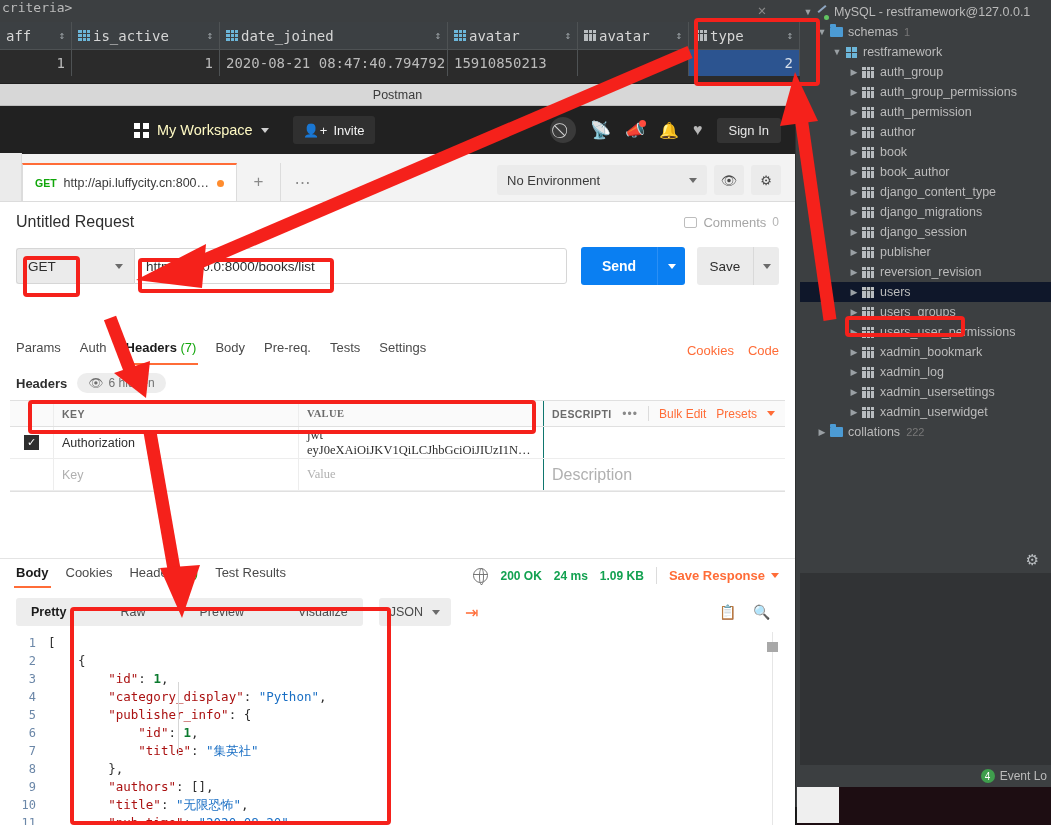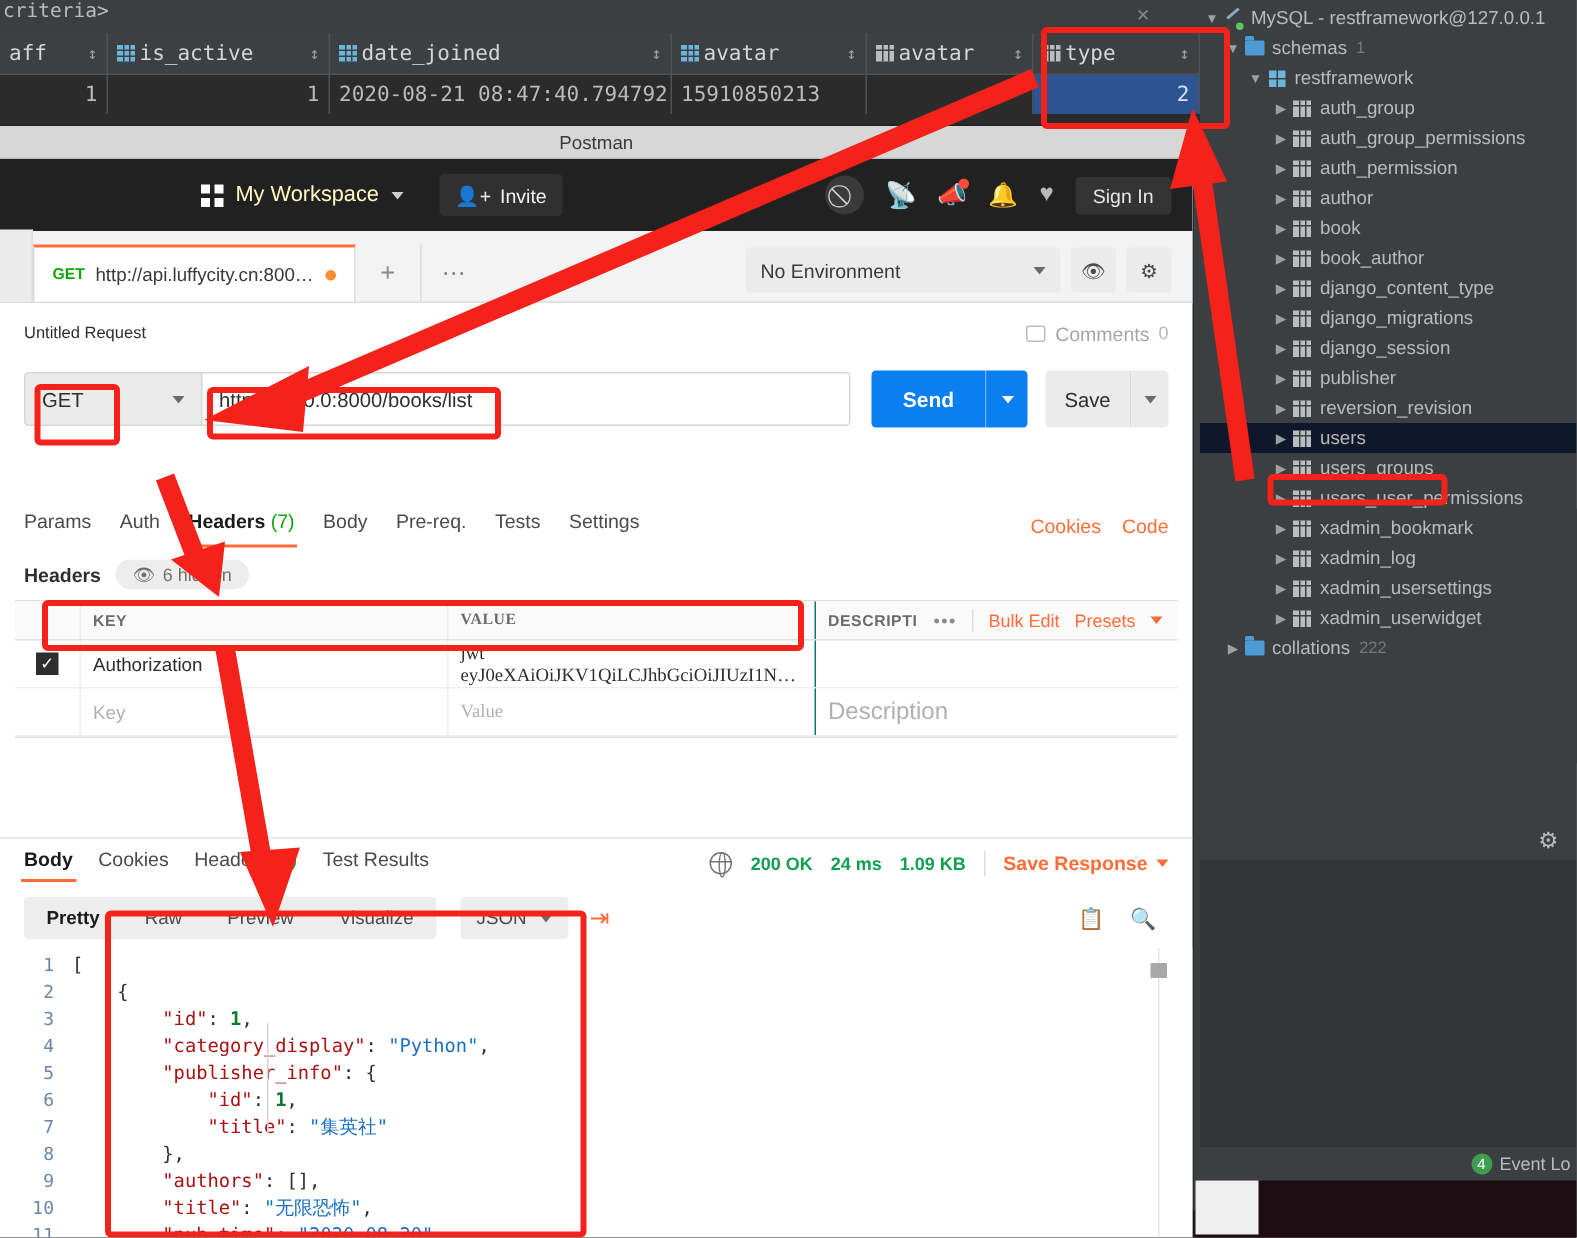--- a/index.html
+++ b/index.html
@@ -138,21 +138,21 @@
   .pm-tab .dot{width:7px;height:7px;border-radius:50%;background:#ff8c2e;flex:0 0 auto;}
   .pm-tab-plus{width:44px;height:38px;display:flex;align-items:center;justify-content:center;color:#8a8a8a;font-size:17px;border-right:1px solid #dcdcdc;}
   .pm-tab-dots{width:44px;height:38px;display:flex;align-items:center;justify-content:center;color:#8a8a8a;font-size:16px;letter-spacing:1px;}
   .pm-env { margin-left:auto; display:flex; align-items:center; gap:7px; padding:0 14px 6px 0; }
   .pm-env-sel{width:210px;height:30px;background:#ebebeb;border-radius:3px;display:flex;align-items:center;
     padding:0 10px;color:#3a3a3a;font-size:13px;}
   .pm-env-sel .pm-caret{margin-left:auto;border-top-color:#6b6b6b;}
   .pm-env-btn{width:30px;height:30px;background:#ebebeb;border-radius:3px;display:flex;align-items:center;justify-content:center;color:#4a4a4a;font-size:13px;}
 
   .pm-reqname { height:40px; display:flex; align-items:center; padding:0 16px; }
-  .pm-reqname .nm{font-size:11px;color:#2e2e2e;}
+  .pm-reqname .nm{font-size:16px;color:#2e2e2e;}
   .pm-comments{margin-left:auto;display:flex;align-items:center;gap:6px;color:#a6a6a6;font-size:13px;}
   .cmt-ic{width:13px;height:11px;border:1.6px solid #bdbdbd;border-radius:2px;}
   .cmt-count{color:#b5b5b5;font-size:12px;}
 
   .pm-urlrow{ height:48px; display:flex; align-items:center; padding:0 16px; gap:0; }
   .pm-method{width:118px;height:36px;background:#ebebeb;border:1px solid #d6d6d6;border-right:none;
     border-radius:3px 0 0 3px;display:flex;align-items:center;padding:0 11px;color:#2e2e2e;font-size:13.5px;}
   .pm-method .pm-caret{margin-left:auto;border-top-color:#6b6b6b;}
   .pm-url{flex:1;height:36px;background:#fff;border:1px solid #d6d6d6;border-radius:0 3px 3px 0;
     display:flex;align-items:center;padding:0 11px;color:#2e2e2e;font-size:13.5px;}
@@ -202,21 +202,21 @@
   .pm-status{margin-left:auto;display:flex;align-items:center;gap:12px;font-size:12px;}
   .pm-status .ok{color:#12a150;font-weight:bold;}
   .globe-ic{width:15px;height:15px;border:1.4px solid #757575;border-radius:50%;position:relative;}
   .globe-ic::before{content:"";position:absolute;left:5px;top:-1.4px;width:2.5px;height:15px;border:1.4px solid #757575;border-radius:50%;}
   .globe-ic::after{content:"";position:absolute;left:-1.4px;top:5px;width:15px;height:1.4px;background:#757575;}
   .pm-saveresp{color:#ff6c37;font-weight:bold;font-size:13px;display:flex;align-items:center;gap:6px;}
   .pm-saveresp .pm-caret{border-top-color:#ff6c37;}
   .vdiv{width:1px;height:17px;background:#dcdcdc;}
 
   .pm-viewbar{height:40px;display:flex;align-items:center;padding:0 16px;gap:0;}
-  .pm-segs{display:flex;background:#ededed;border-radius:3px;height:28px;align-items:flex-start;}
+  .pm-segs{display:flex;background:#ededed;border-radius:3px;height:28px;align-items:flex-start;gap:24px;}
   .pm-segs .s{padding:0 15px;font-size:12.5px;color:#4a4a4a;line-height:28px;}
   .pm-segs .s.active{color:#1a1a1a;font-weight:bold;}
   .pm-fmt{margin-left:16px;background:#ededed;border-radius:3px;height:28px;display:flex;align-items:center;gap:9px;padding:0 11px;font-size:12.5px;color:#4a4a4a;}
   .pm-fmt .pm-caret{border-top-color:#6b6b6b;}
   .pm-wrap{margin-left:14px;color:#ff6c37;font-size:16px;}
   .pm-viewbar-right{margin-left:auto;display:flex;align-items:center;gap:17px;color:#5a5a5a;font-size:14px;padding-right:8px;}
 
   .pm-body{position:relative;height:226px;overflow:hidden;background:#fff;}
   .pm-gutter{position:absolute;left:0;top:0;width:44px;height:100%;text-align:right;padding-right:8px;
     font-family:"DejaVu Sans Mono", monospace;font-size:12px;color:#6b87a8;line-height:18px;padding-top:2px;}

